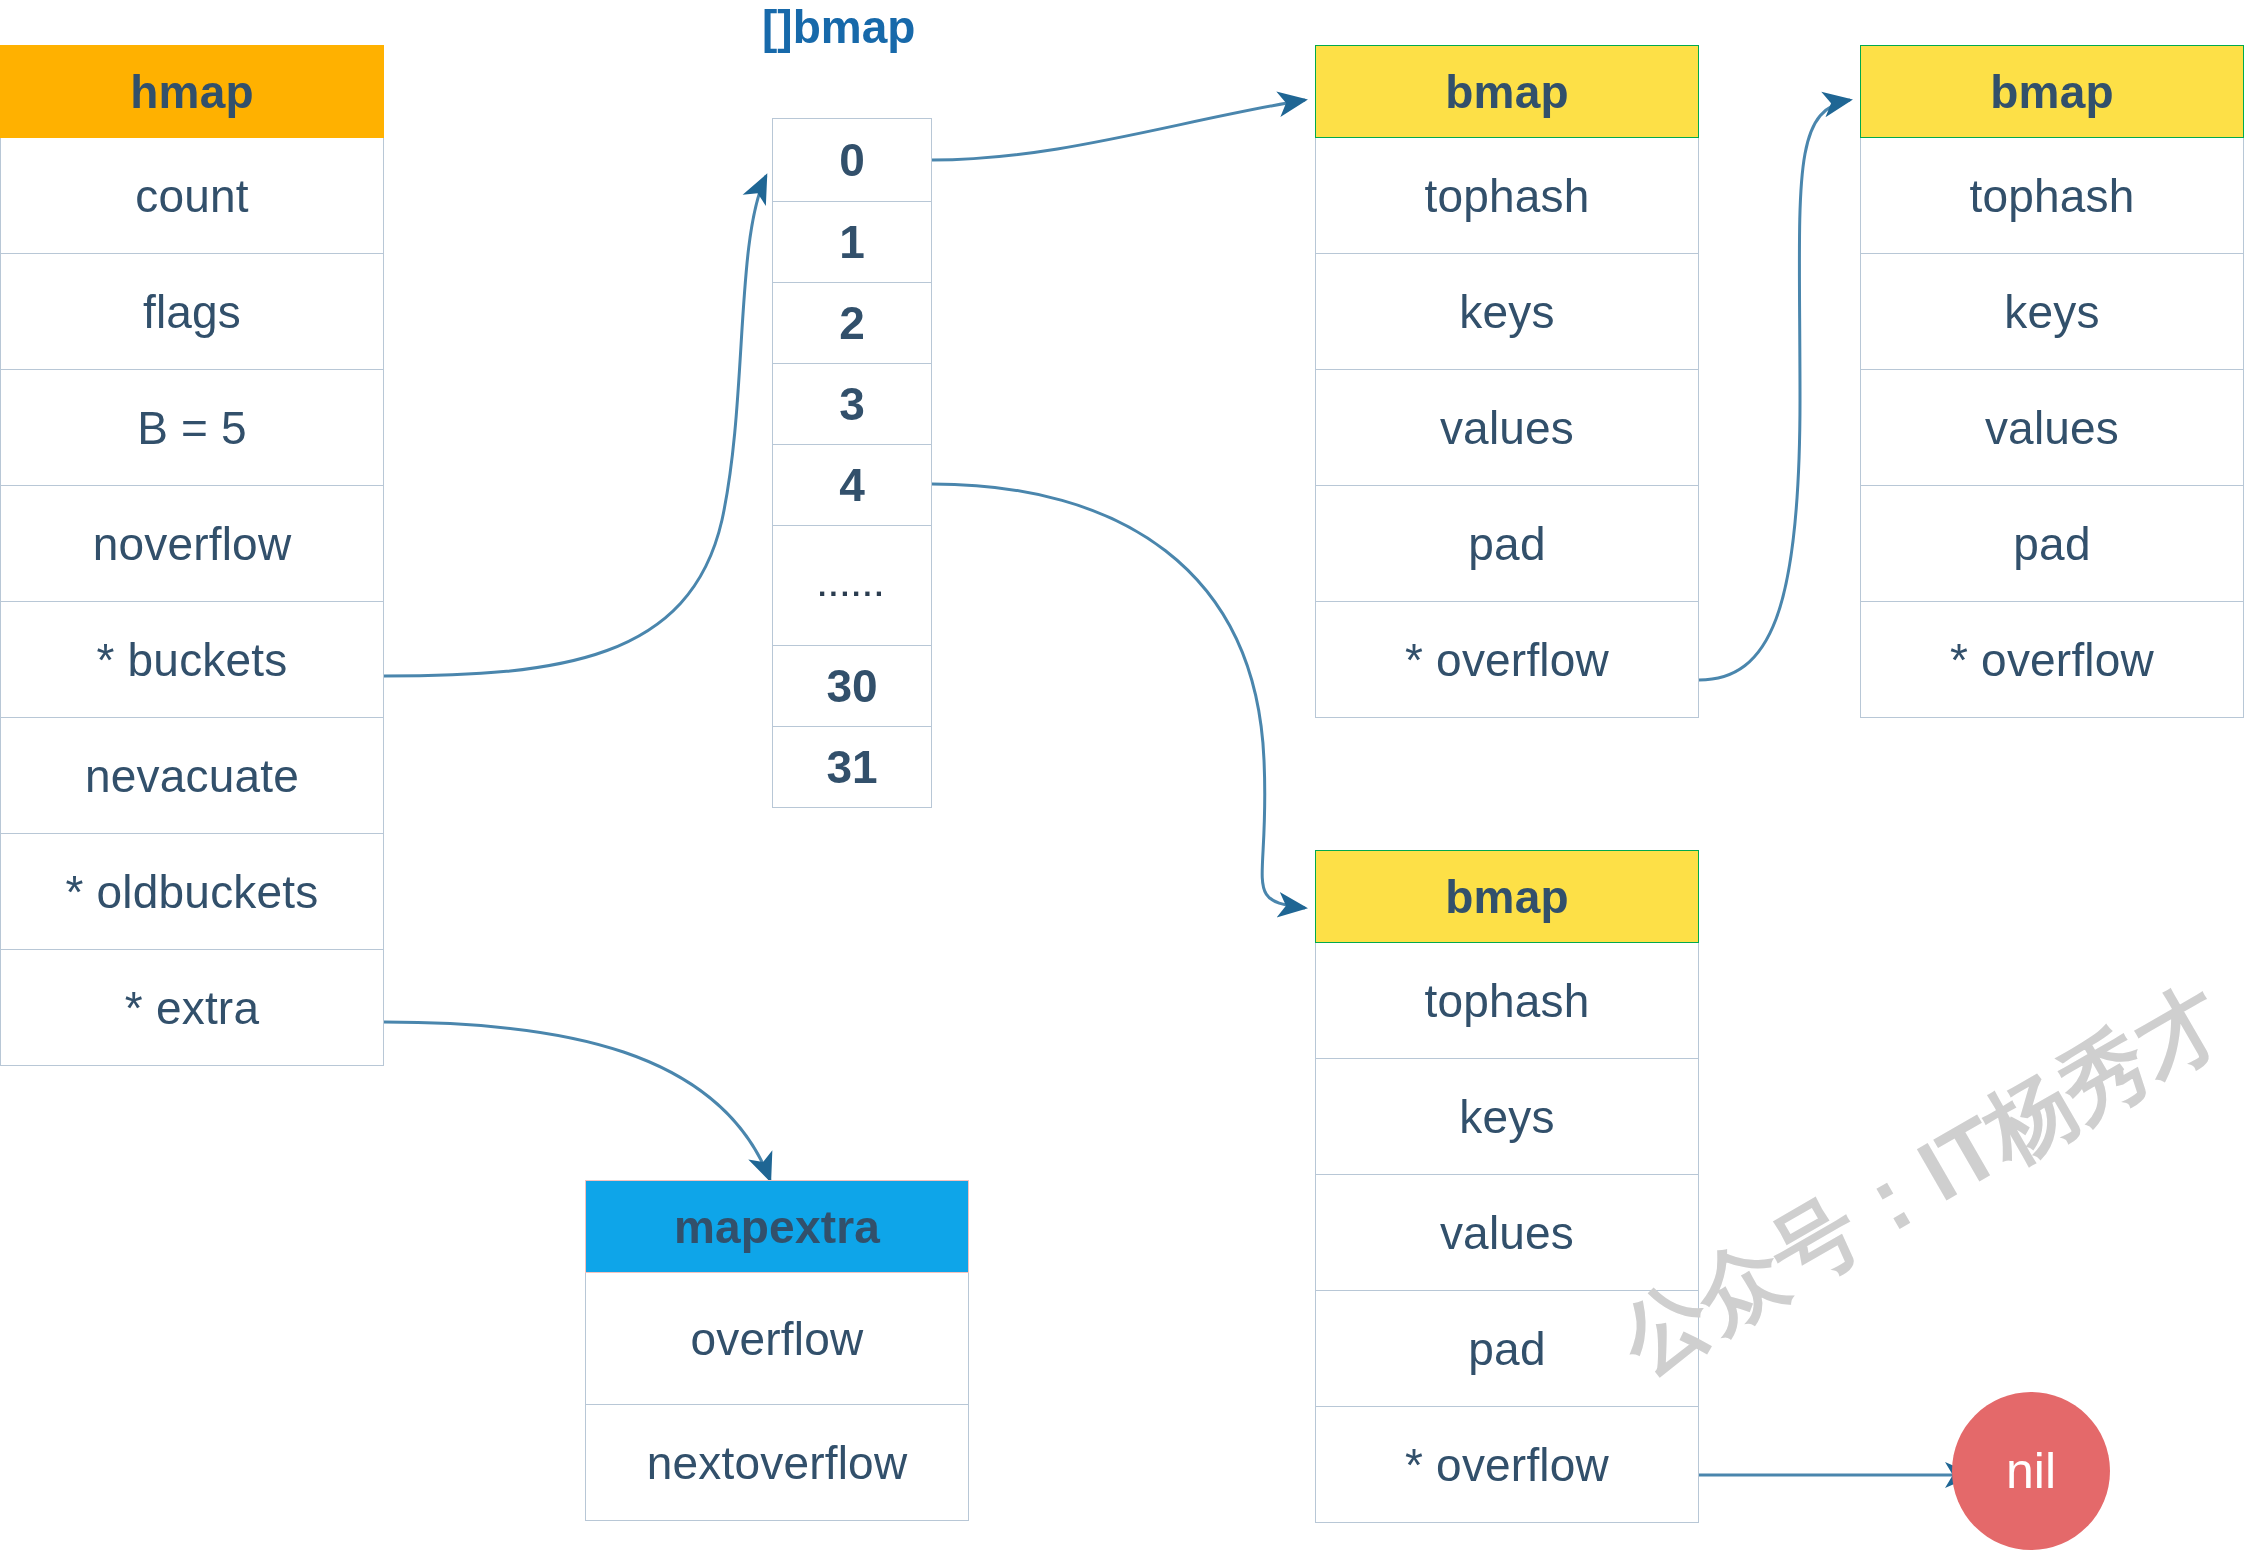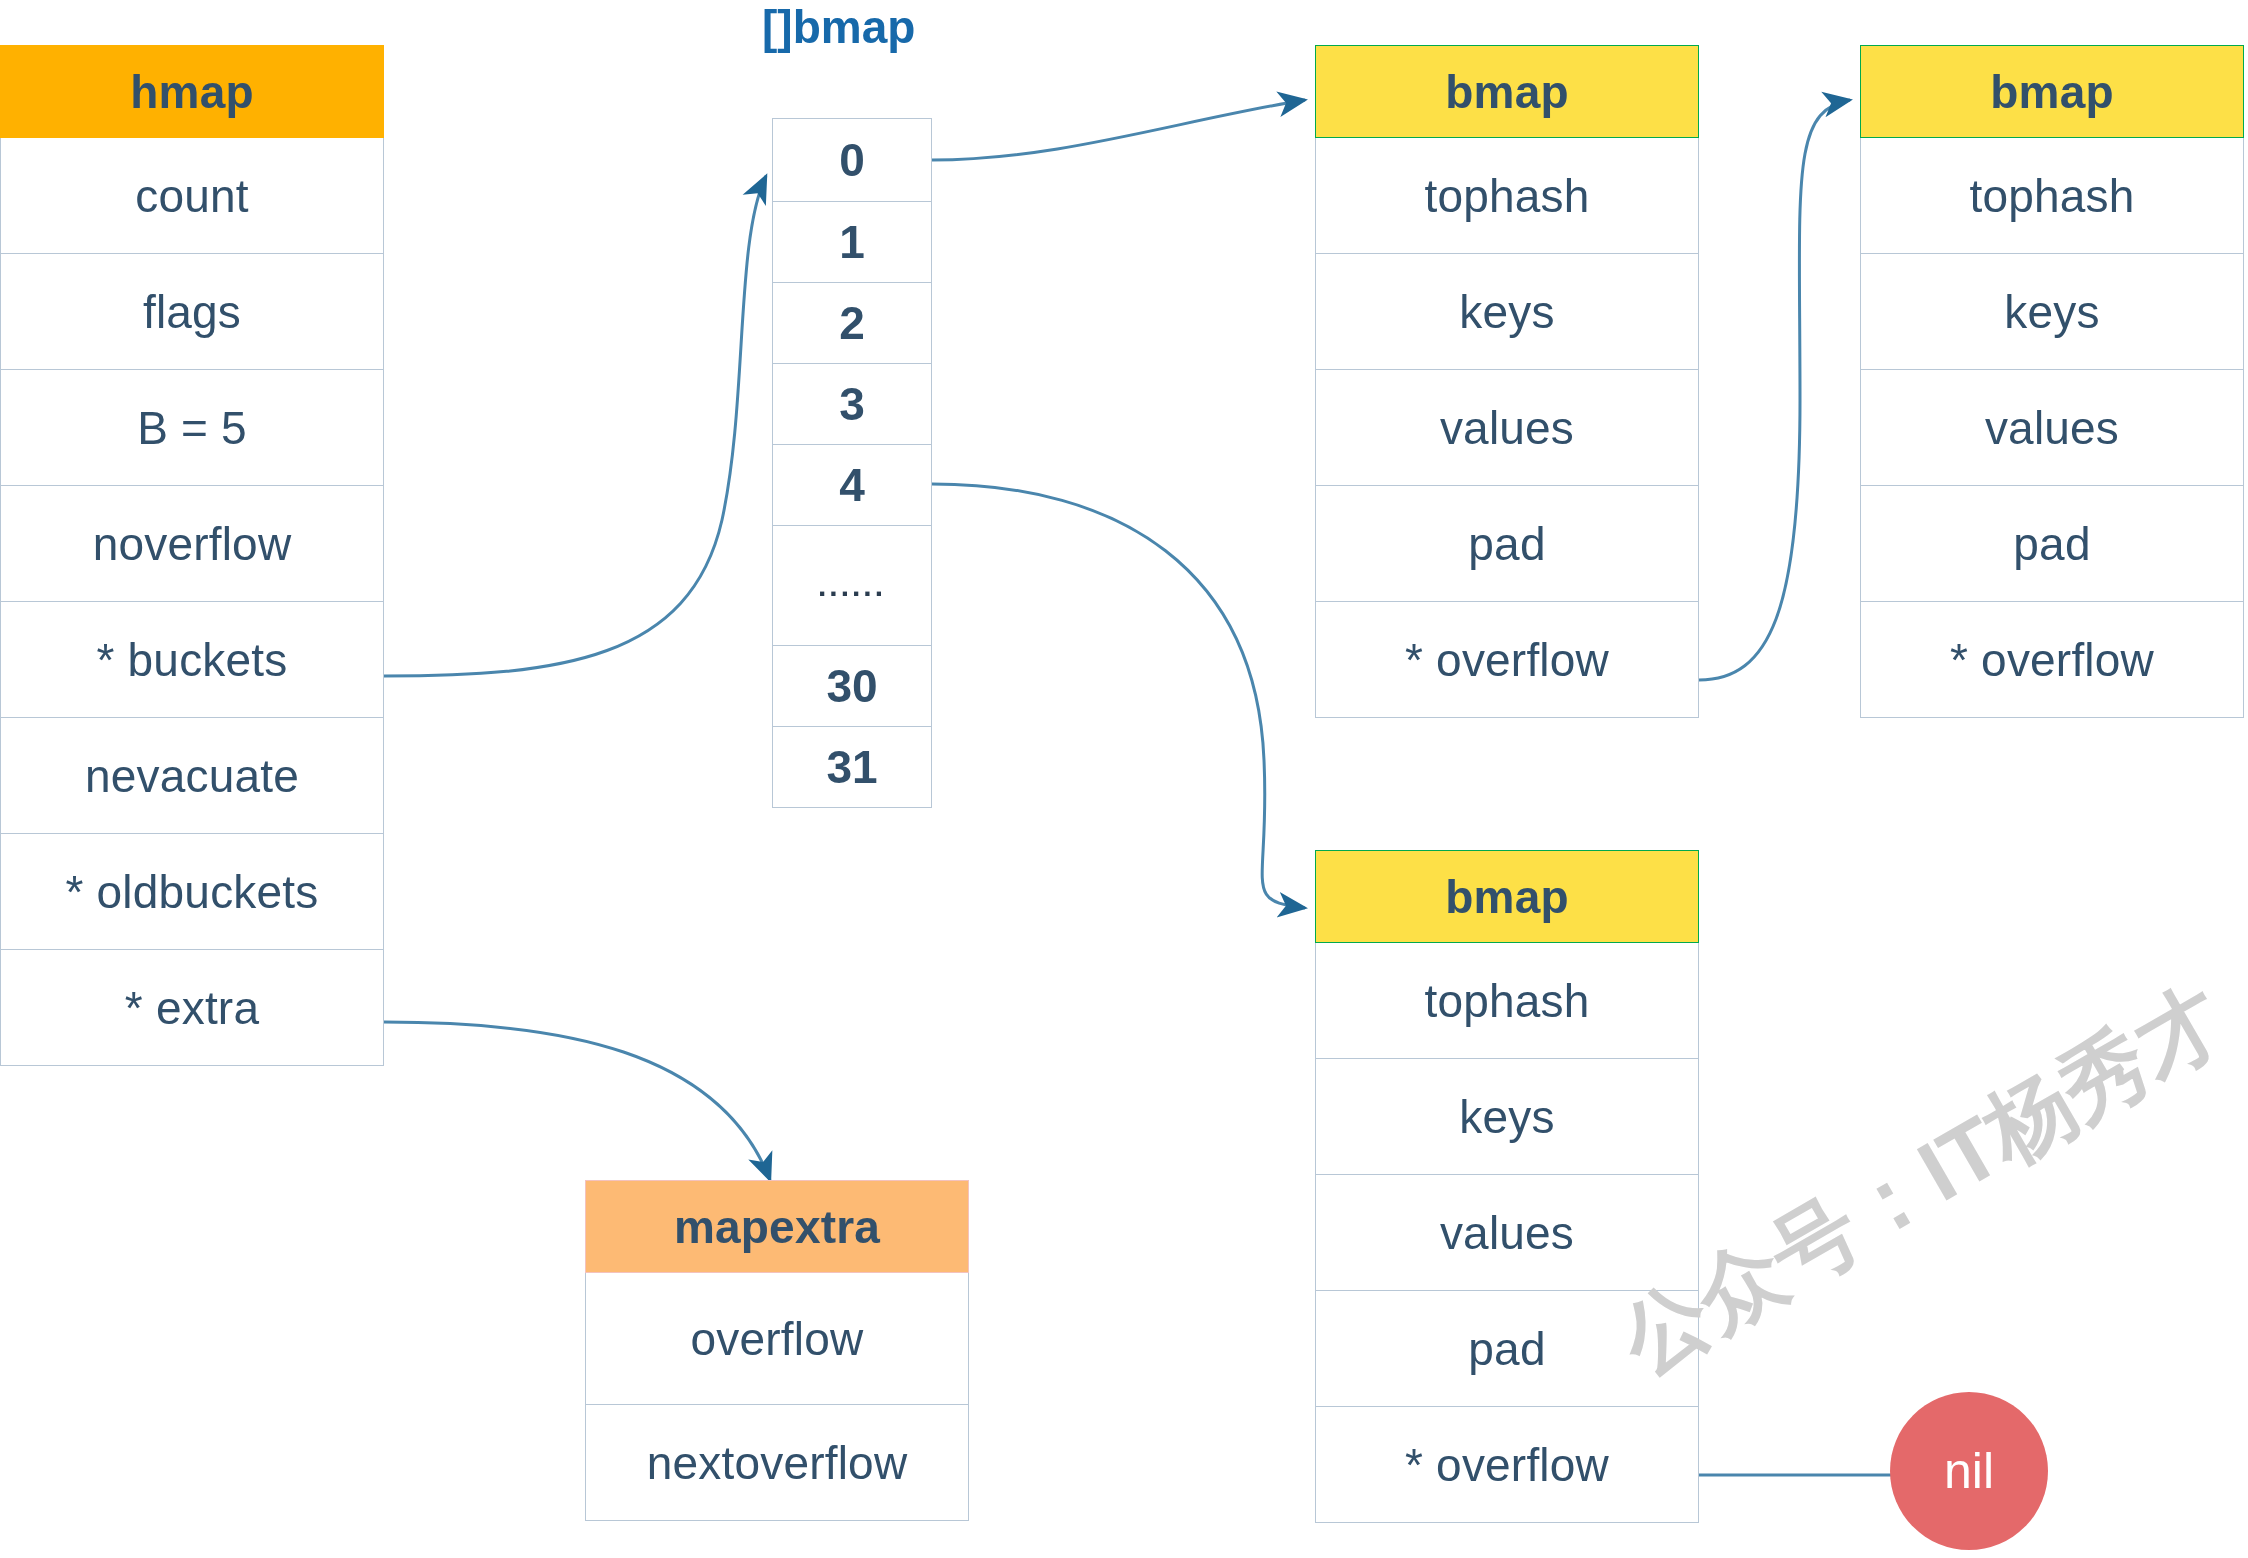--- a/index.html
+++ b/index.html
@@ -20,21 +20,21 @@
       font-size:46px;
       letter-spacing:.2px;
       white-space:nowrap;
   }
   .struct .row.head{
       border:1px solid #b8c7d6;
       font-weight:700;
   }
   .struct.hmap  .row.head{background:#ffb100;border-color:#ffb100;text-align:right;}
   .struct.bmap  .row.head{background:#fde047;border-color:#02a94e;}
-  .struct.extra .row.head{background:#fdba74;border-color:#f4c2be;}
+  .struct.extra .row.head{background:#0ea5e9;border-color:#f4c2be;}
 
   
   .arr{position:absolute;}
   .arr .cell{
       box-sizing:border-box;
       border:1px solid #b8c7d6;
       border-top:none;
       background:#fff;color:#32506b;
       display:flex;align-items:center;justify-content:center;
       font-size:46px;font-weight:600;
@@ -141,17 +141,17 @@
     <div class="row" style="height:116px;">pad</div>
     <div class="row" style="height:116px;">* overflow</div>
   </div>
 
   <div class="struct extra" style="left:585px;top:1180px;width:384px;">
     <div class="row head" style="height:93px;">mapextra</div>
     <div class="row" style="height:132px;">overflow</div>
     <div class="row" style="height:116px;">nextoverflow</div>
   </div>
 
-  <div class="nil" style="left:1890px;top:1392px;width:158px;height:158px;">nil</div>
+  <div class="nil" style="left:1952px;top:1392px;width:158px;height:158px;">nil</div>
 
   <div class="watermark" style="left:1600px;top:1300px;">公众号：IT杨秀才</div>
 
 </div>
 
 </body></html>

